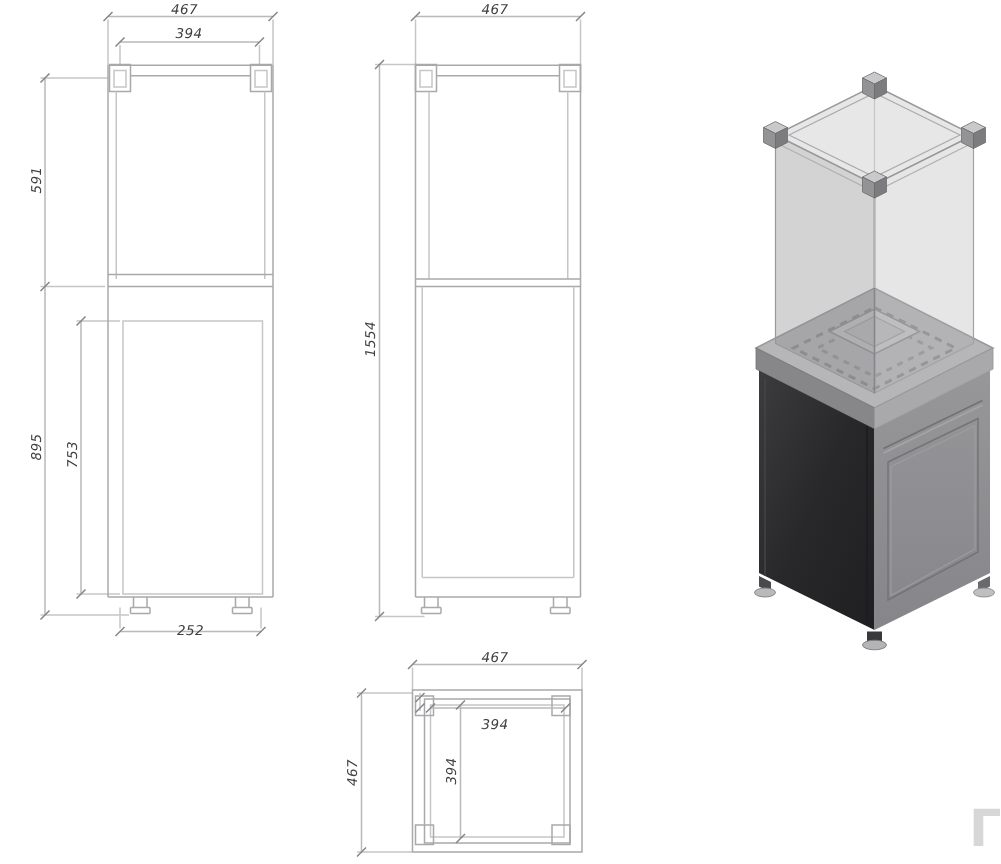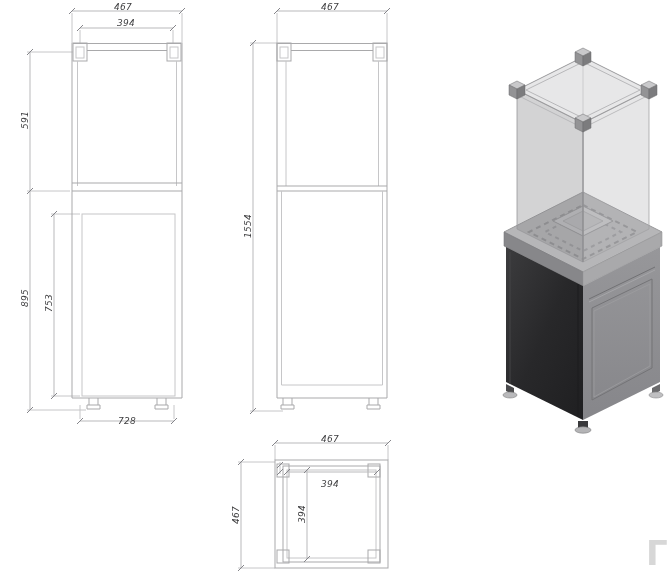--- a/index.html
+++ b/index.html
@@ -194,21 +194,21 @@
         <polygon points="583,122 591,118 591,128 583,132" fill="#7c7c7e"></polygon>
       </g>
     </g>
   </svg>
 
   <span class="dim" style="left:123px;top:7px">467</span>
   <span class="dim" style="left:126px;top:23px">394</span>
   <span class="dim rot" style="left:25px;top:120px">591</span>
   <span class="dim rot" style="left:25px;top:298px">895</span>
   <span class="dim rot" style="left:49px;top:303px">753</span>
-  <span class="dim" style="left:127px;top:421px">728</span>
+  <span class="dim" style="left:127px;top:421px">252</span>
 
   <span class="dim" style="left:330px;top:7px">467</span>
   <span class="dim rot" style="left:248px;top:226px">1554</span>
 
   <span class="dim" style="left:330px;top:439px">467</span>
   <span class="dim rot" style="left:236px;top:515px">467</span>
   <span class="dim" style="left:330px;top:484px">394</span>
   <span class="dim rot" style="left:302px;top:514px">394</span>
 
   <span class="watermark">Γ</span>

